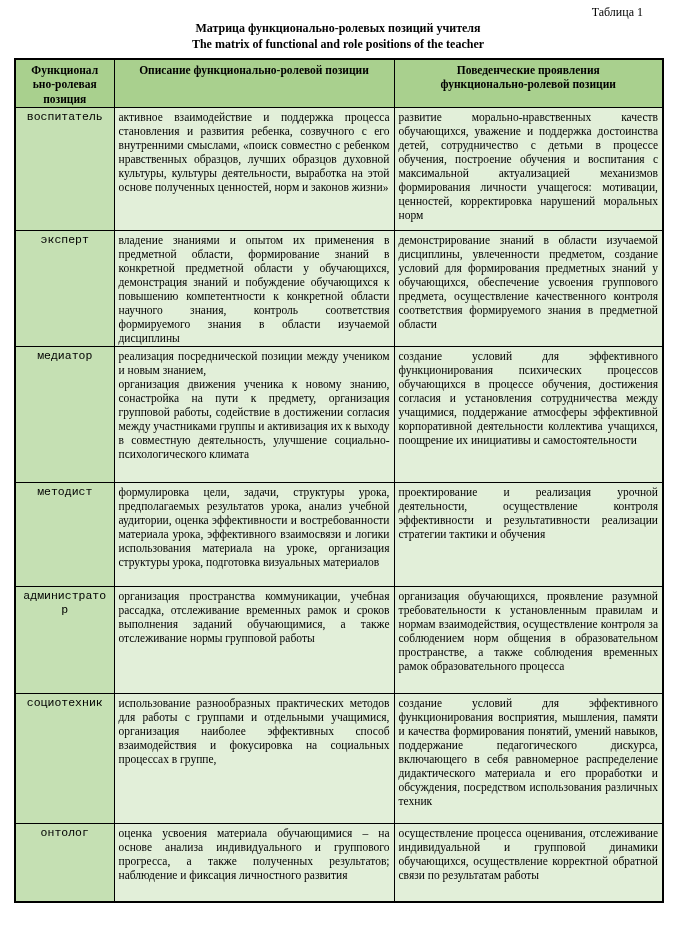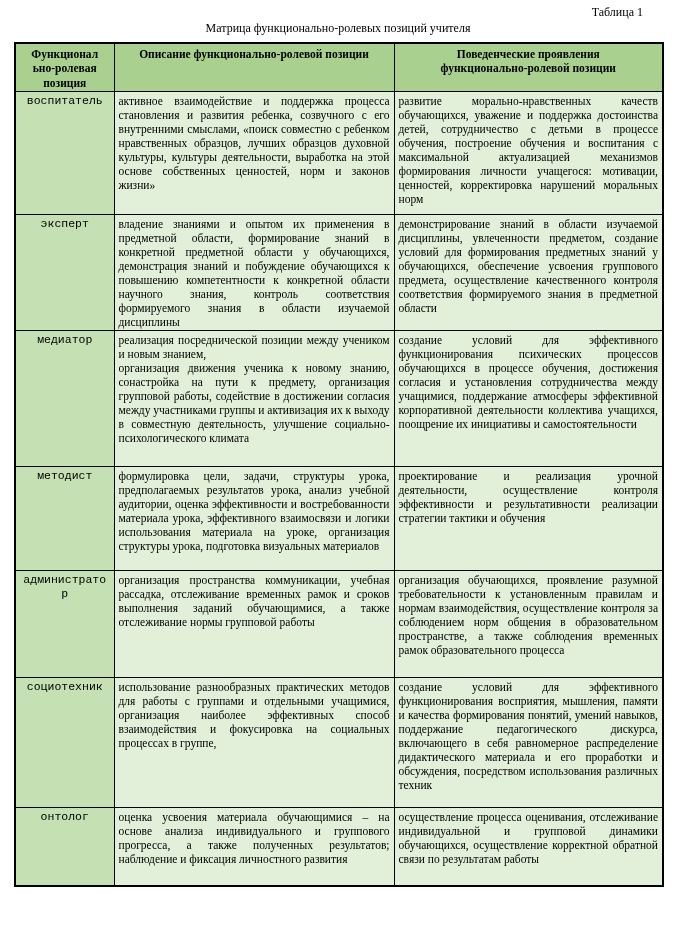--- a/index.html
+++ b/index.html
@@ -7,21 +7,21 @@
     width:676px;height:925px;background:#ffffff;color:#000;
     font-family:"Liberation Serif", serif;
     -webkit-font-smoothing:antialiased;
   }
   .sheet{position:relative;width:676px;height:925px;overflow:hidden;}
   .caption-right{
     text-align:right;padding-right:33px;font-size:12px;line-height:14px;
   }
   .caption-top{padding-top:5px;}
   .doc-title{
-    text-align:center;font-weight:normal;font-size:12px;line-height:14px;margin-top:2px;
+    text-align:center;font-weight:bold;font-size:12px;line-height:14px;margin-top:2px;
   }
   table.matrix{
     border-collapse:collapse;table-layout:fixed;
     margin:7px 0 0 14px;width:648px;
     border:2px solid #000;
   }
   .matrix th,.matrix td{
     border:1.5px solid #000;
     vertical-align:top;
     padding:1px 4px 1px 4px;
@@ -56,41 +56,42 @@
   col.c-desc{width:280px;}
   col.c-beh{width:269px;}
 </style>
 </head>
 <body>
 
 <div class="sheet">
 
   <div class="caption-right caption-top">Таблица 1</div>
   <div class="doc-title">Матрица функционально-ролевых позиций учителя</div>
+  <div class="doc-title">The matrix of functional and role positions of the teacher</div>
 
   <table class="matrix">
     <colgroup>
       <col class="c-pos">
         <col class="c-desc">
         <col class="c-beh">
     </colgroup>
     <thead>
       <tr class="hrow">
         <th class="hdr-position">Функционал
 ьно-ролевая
 позиция</th>
         <th class="hdr-description">Описание функционально-ролевой позиции</th>
         <th class="hdr-behavior">Поведенческие проявления
 функционально-ролевой позиции</th>
       </tr>
     </thead>
     <tbody>
       <tr class="r0">
         <td class="cell-position">воспитатель</td>
-        <td class="cell-description">активное взаимодействие и поддержка процесса становления и развития ребенка, созвучного с его внутренними смыслами, «поиск совместно с ребенком нравственных образцов, лучших образцов духовной культуры, культуры деятельности, выработка на этой основе собственных ценностей, норм и законов жизни»</td>
+        <td class="cell-description">активное взаимодействие и поддержка процесса становления и развития ребенка, созвучного с его внутренними смыслами, «поиск совместно с ребенком нравственных образцов, лучших образцов духовной культуры, культуры деятельности, выработка на этой основе полученных ценностей, норм и законов жизни»</td>
         <td class="cell-behavior">развитие морально-нравственных качеств обучающихся, уважение и поддержка достоинства детей, сотрудничество с детьми в процессе обучения, построение обучения и воспитания с максимальной актуализацией механизмов формирования личности учащегося: мотивации, ценностей, корректировка нарушений моральных норм</td>
       </tr>
       <tr class="r1">
         <td class="cell-position">эксперт</td>
         <td class="cell-description">владение знаниями и опытом их применения в предметной области, формирование знаний в конкретной предметной области у обучающихся, демонстрация знаний и побуждение обучающихся к повышению компетентности к конкретной области научного знания, контроль соответствия формируемого знания в области изучаемой дисциплины</td>
         <td class="cell-behavior">демонстрирование знаний в области изучаемой дисциплины, увлеченности предметом, создание условий для формирования предметных знаний у обучающихся, обеспечение усвоения группового предмета, осуществление качественного контроля соответствия формируемого знания в предметной области</td>
       </tr>
       <tr class="r2">
         <td class="cell-position">медиатор</td>
         <td class="cell-description">реализация посреднической позиции между учеником и новым знанием,

